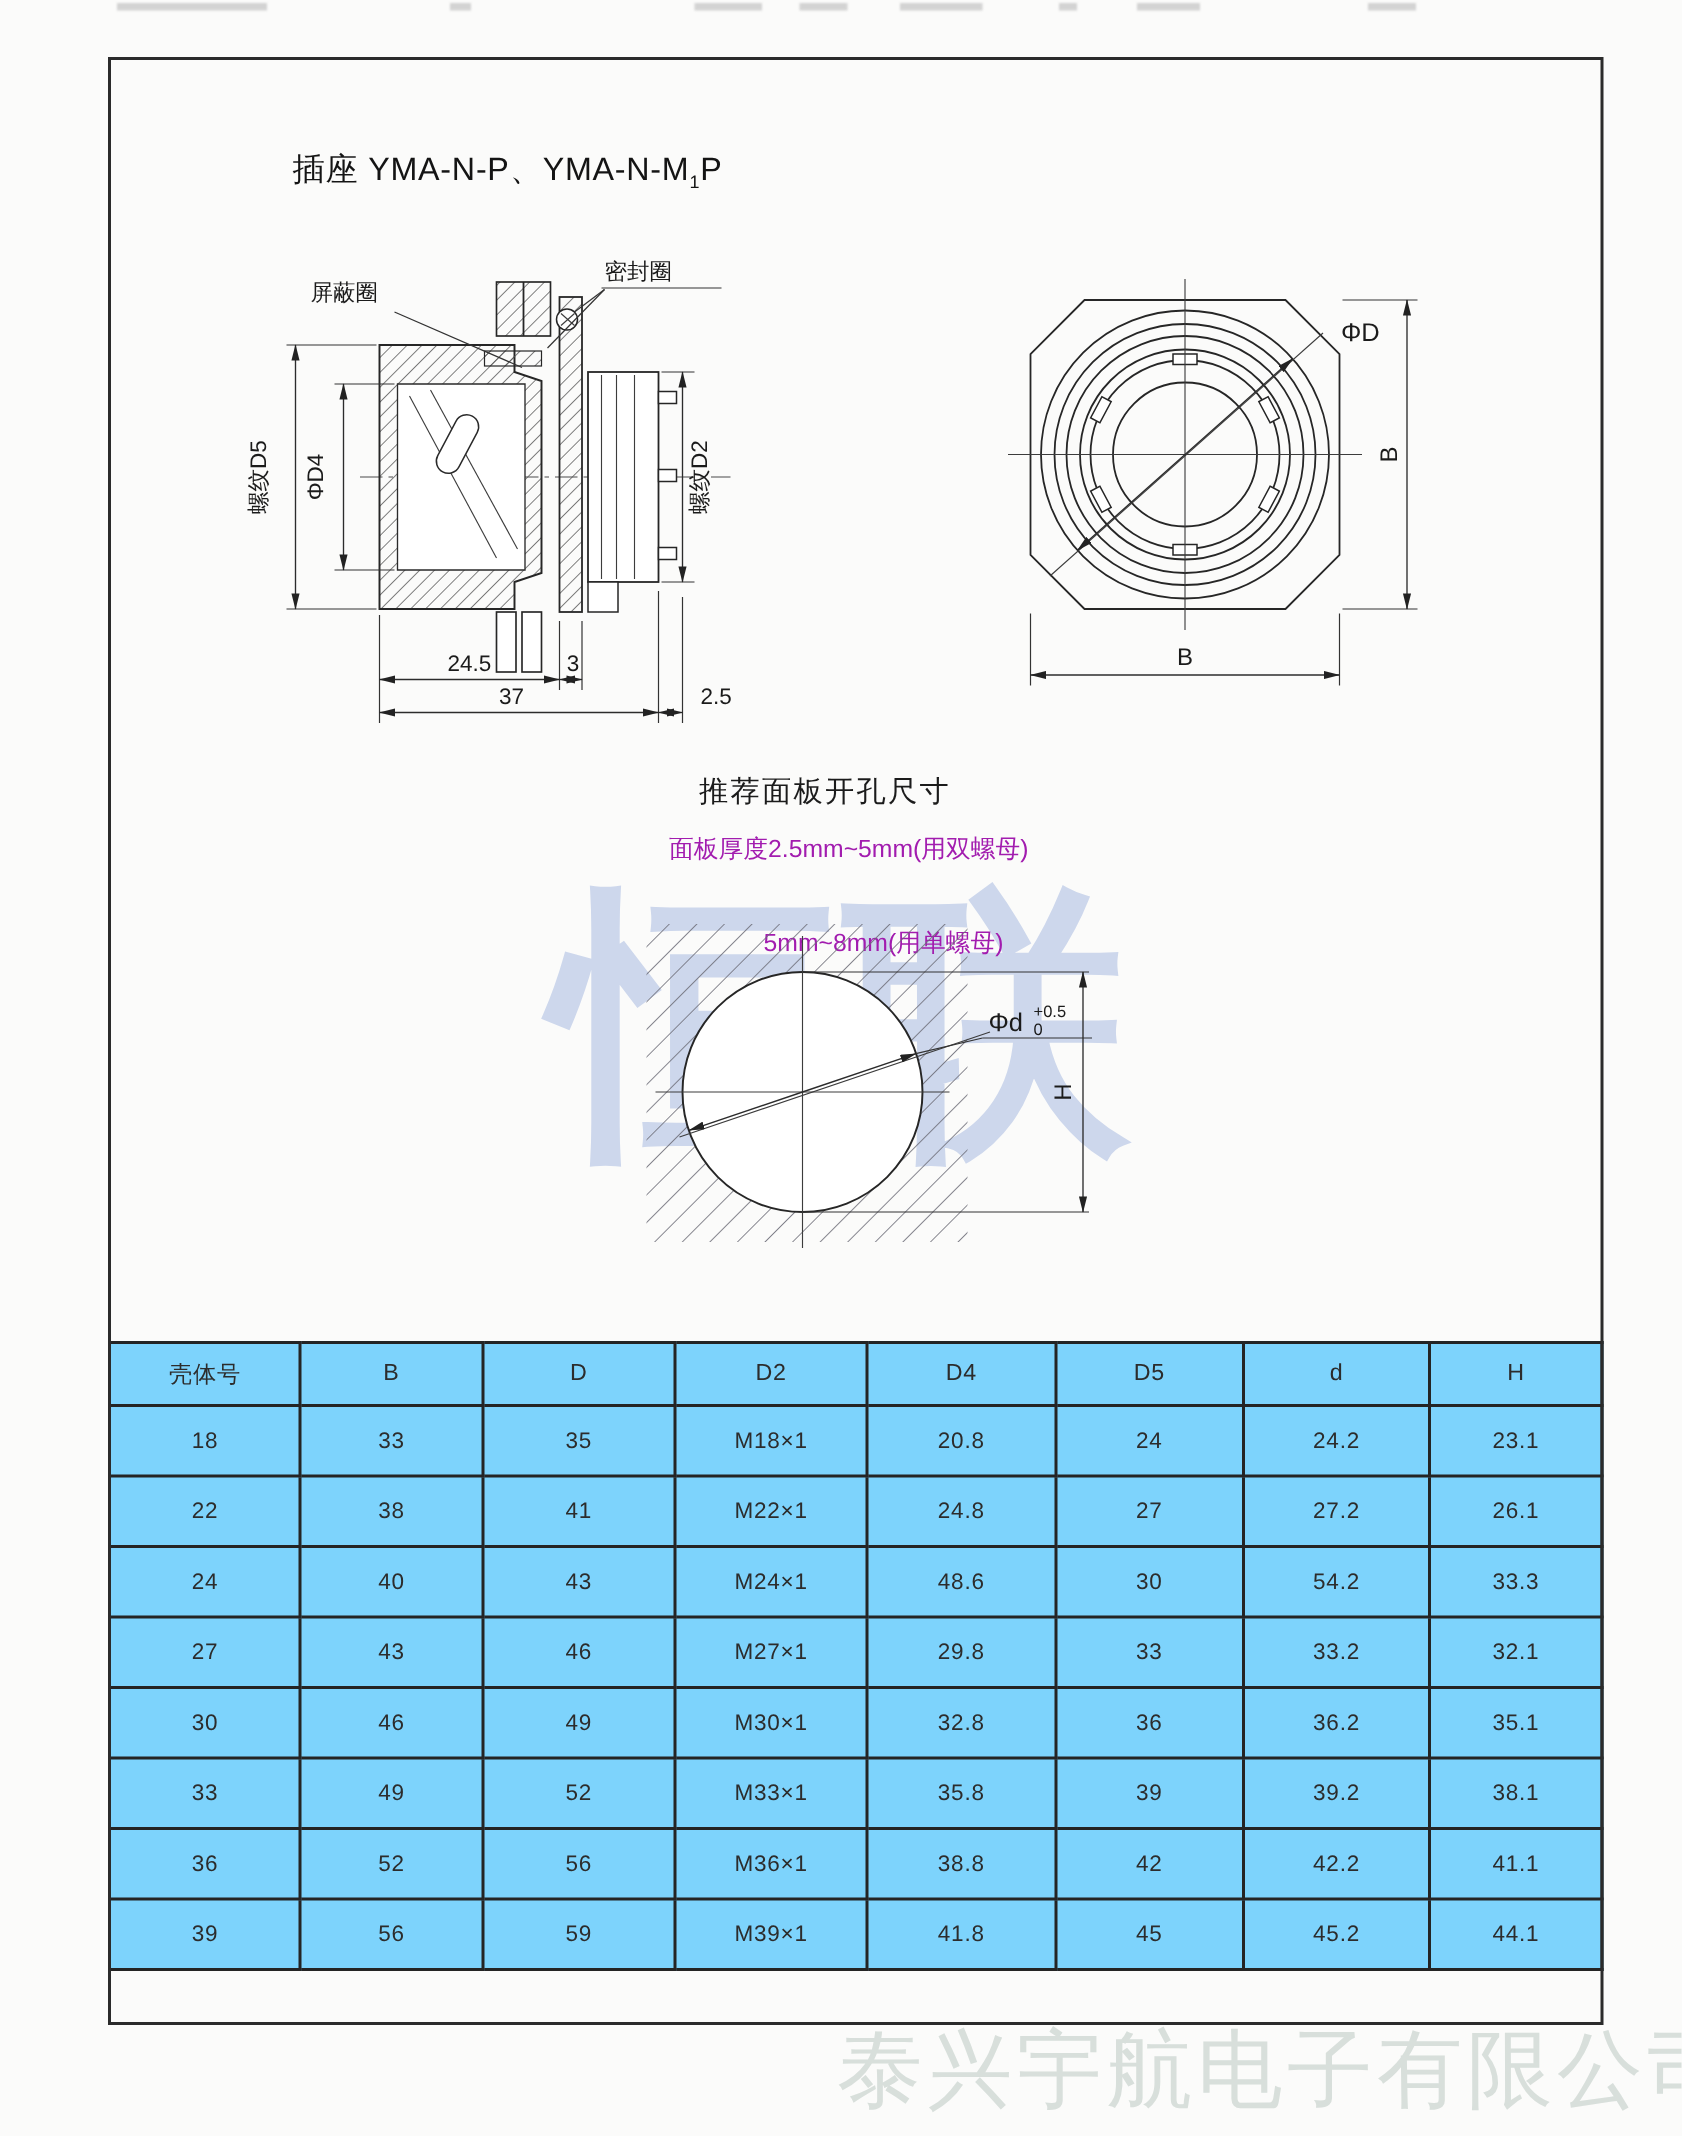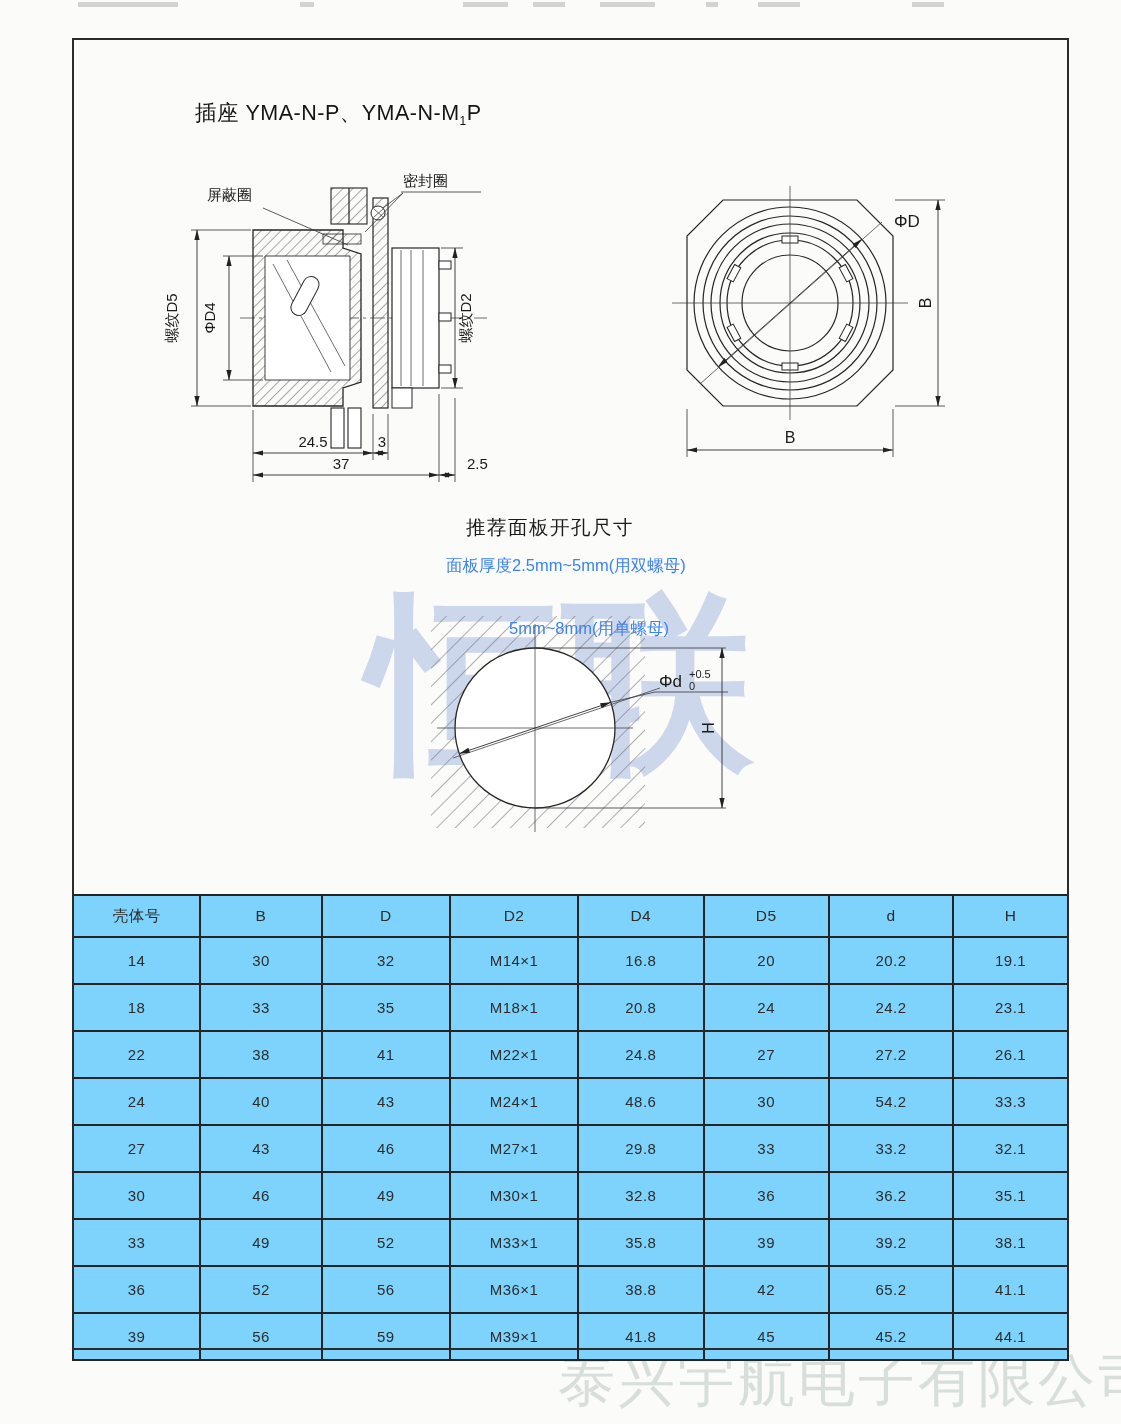--- a/index.html
+++ b/index.html
@@ -19,21 +19,21 @@
   .cl{stroke:#4a4a4a;stroke-width:0.8;fill:none;stroke-dasharray:15 4 3 4;}
   .white{fill:#fff;stroke:#262626;}
   #page-border{
     left:72px;top:38px;width:997px;height:1312px;
     box-sizing:border-box;border:2px solid #2b2b2b;
     z-index:4;pointer-events:none;
   }
   #page-title{left:195px;top:98px;font-size:21.5px;letter-spacing:0.5px;color:#141414;z-index:2;}
   #page-title sub{font-size:12px;}
   #panel-heading{left:466px;top:514px;font-size:19.5px;letter-spacing:1.5px;color:#1b1b1b;z-index:2;}
-  .panel-note{font-size:16.5px;color:#3b82f6;z-index:2;}
+  .panel-note{font-size:16.5px;color:#a21caf;z-index:2;}
   #panel-note-1{left:446px;top:555px;}
   #panel-note-2{left:509px;top:580px;margin-top:38px;}
   #watermark-center{
     left:370px;top:588px;font-size:192px;line-height:1;font-weight:bold;
     color:#cdd7ec;z-index:1;white-space:nowrap;
     font-family:"DejaVu Sans","Liberation Sans",sans-serif;
   }
   #watermark-footer{
     left:558px;top:1350px;font-size:57px;letter-spacing:3px;line-height:1.1;
     color:#d8dfdb;z-index:1;white-space:nowrap;
@@ -212,30 +212,20 @@
         <th style="width: 12.9%;">D</th>
         <th style="width: 12.9%;">D2</th>
         <th style="width: 12.6%;">D4</th>
         <th style="width: 12.6%;">D5</th>
         <th style="width: 12.5%;">d</th>
         <th style="width: 11.5%;">H</th>
       </tr>
     </thead>
   <tbody>
       <tr>
-        <td>14</td>
-        <td>30</td>
-        <td>32</td>
-        <td>M14×1</td>
-        <td>16.8</td>
-        <td>20</td>
-        <td>20.2</td>
-        <td>19.1</td>
-      </tr>
-      <tr>
         <td>18</td>
         <td>33</td>
         <td>35</td>
         <td>M18×1</td>
         <td>20.8</td>
         <td>24</td>
         <td>24.2</td>
         <td>23.1</td>
       </tr>
       <tr>
@@ -288,21 +278,21 @@
         <td>39.2</td>
         <td>38.1</td>
       </tr>
       <tr>
         <td>36</td>
         <td>52</td>
         <td>56</td>
         <td>M36×1</td>
         <td>38.8</td>
         <td>42</td>
-        <td>65.2</td>
+        <td>42.2</td>
         <td>41.1</td>
       </tr>
       <tr>
         <td>39</td>
         <td>56</td>
         <td>59</td>
         <td>M39×1</td>
         <td>41.8</td>
         <td>45</td>
         <td>45.2</td>

